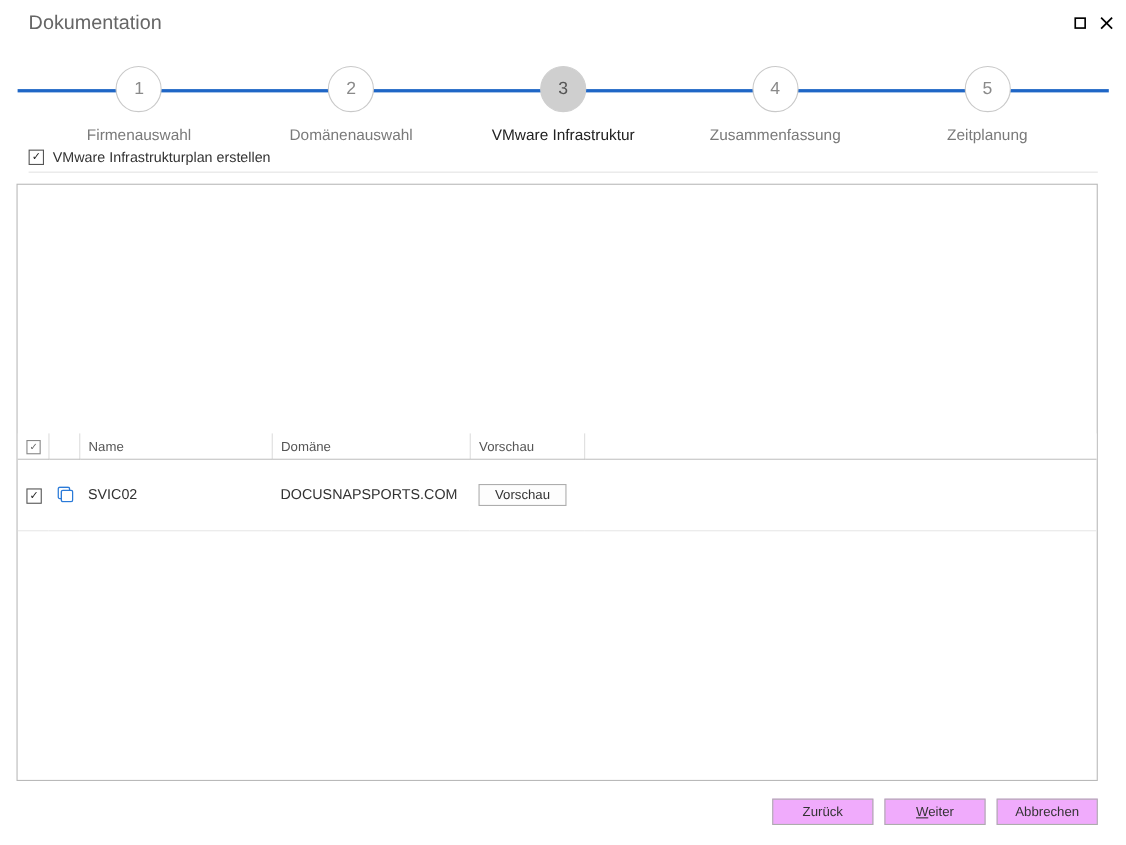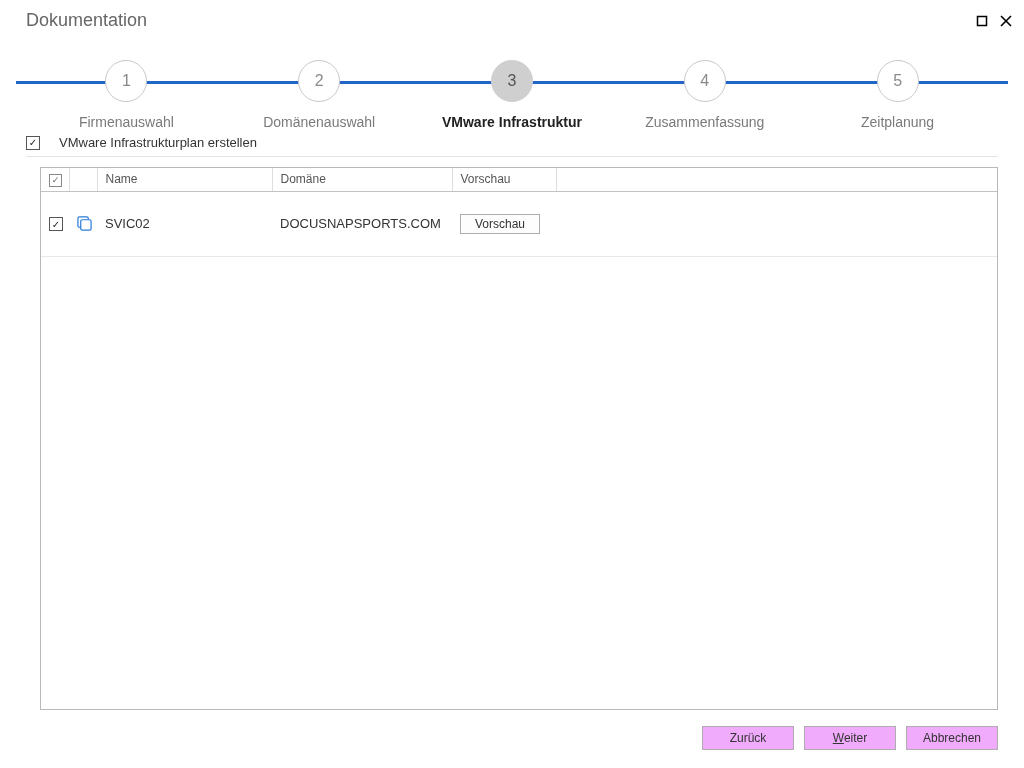--- a/index.html
+++ b/index.html
@@ -91,31 +91,31 @@
     border-color: #cfcfcf;
     color: #555;
   }
   .step-label {
     margin-top: 12px;
     font-size: 14px;
     color: #7a7a7a;
   }
   .step.active .step-label {
     color: #222;
-    font-weight: 700;
+    font-weight: 400;
   }
 
   
   .checkbox-row {
     display: flex;
     align-items: center;
     padding: 10px 26px 6px 26px;
     font-size: 13px;
     color: #333;
-    gap: 19px;
+    gap: 8px;
   }
   .chk {
     width: 12px;
     height: 12px;
     border: 1px solid #555;
     display: inline-flex;
     align-items: center;
     justify-content: center;
     font-size: 10px;
     line-height: 1;
@@ -125,26 +125,27 @@
   .chk.checked::before { content: "✓"; }
   .hr {
     margin: 0 26px 10px 26px;
     height: 1px;
     background: #e3e3e3;
   }
 
   
   .main-area {
     flex: 1;
-    margin: 0 26px 0 40px;
+    margin: 0 26px 0 15px;
     border: 1px solid #b9b9b9;
     overflow: hidden;
     display: flex;
     flex-direction: column;
     background: #fff;
+    justify-content: center;
   }
   table.grid {
     width: 100%;
     border-collapse: collapse;
     table-layout: fixed;
   }
   table.grid th {
     text-align: left;
     font-weight: 400;
     font-size: 12px;

